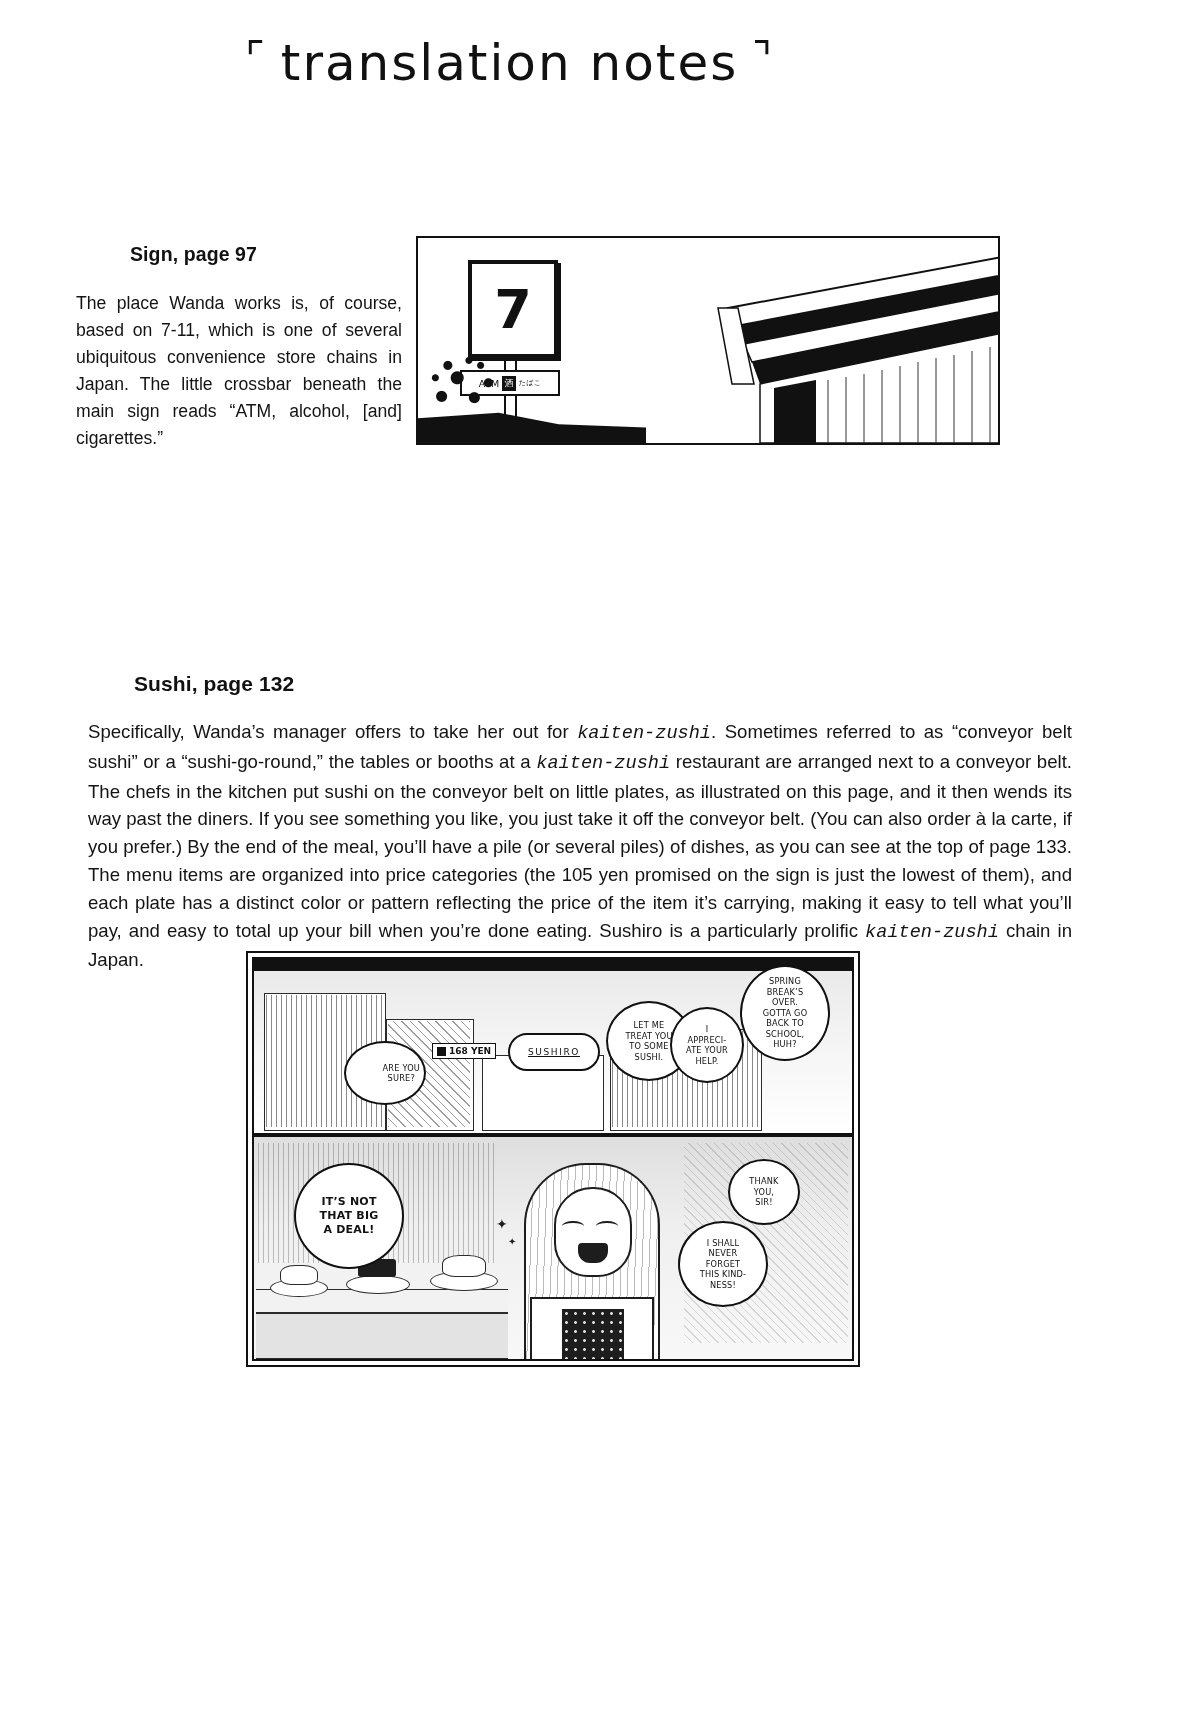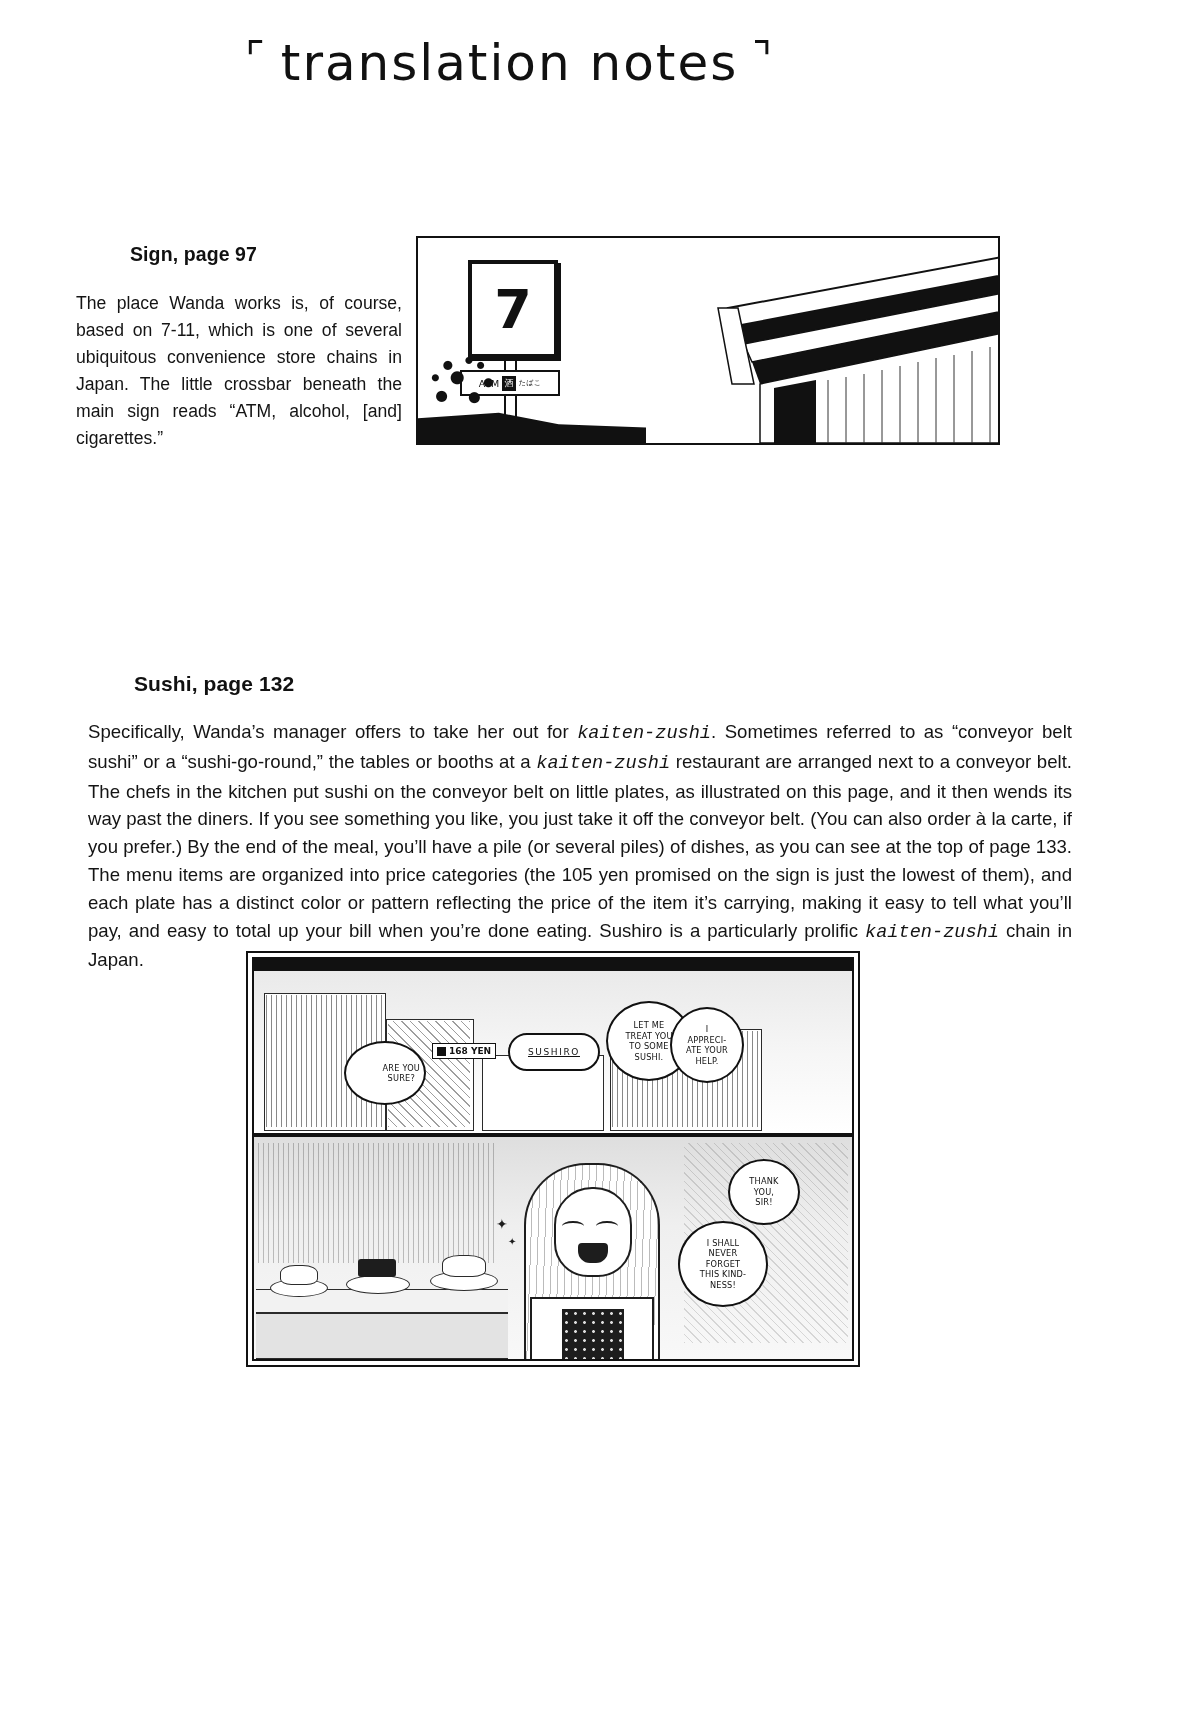--- a/index.html
+++ b/index.html
@@ -467,20 +467,29 @@
 TREAT YOU
 TO SOME
 SUSHI.</span>
     </div>
     <div class="balloon" style="left:416px;top:48px;width:74px;height:76px;">
       <span class="txt">I
 APPRECI-
 ATE YOUR
 HELP.</span>
     </div>
+    <div class="balloon" style="left:486px;top:6px;width:90px;height:96px;">
+      <span class="txt">SPRING
+BREAK’S
+OVER.
+GOTTA GO
+BACK TO
+SCHOOL,
+HUH?</span>
+    </div>
   </div>
 
   <div class="panel panel-bottom">
 
     <div class="hatch" style="left:4px;top:6px;width:240px;height:120px;opacity:.5;"></div>
     <div class="hatch-d" style="left:430px;top:6px;width:164px;height:200px;opacity:.35;"></div>
 
     <div class="belt" style="left:2px;top:152px;width:252px;height:22px;"></div>
     <div class="belt" style="left:2px;top:176px;width:252px;height:44px;background:#e3e3e3;"></div>
 
@@ -496,20 +505,25 @@
       <div class="face"></div>
       <div class="eye l"></div>
       <div class="eye r"></div>
       <div class="mouth"></div>
       <div class="blouse"></div>
       <div class="apron"></div>
     </div>
     <span class="sparkle" style="left:242px;top:80px;">✦</span>
     <span class="sparkle" style="left:254px;top:100px;font-size:10px;">✦</span>
 
+    <div class="balloon bold" style="left:40px;top:26px;width:110px;height:106px;">
+      <span class="txt">IT’S NOT
+THAT BIG
+A DEAL!</span>
+    </div>
     <div class="balloon" style="left:474px;top:22px;width:72px;height:66px;">
       <span class="txt">THANK
 YOU,
 SIR!</span>
     </div>
     <div class="balloon" style="left:424px;top:84px;width:90px;height:86px;">
       <span class="txt">I SHALL
 NEVER
 FORGET
 THIS KIND-

